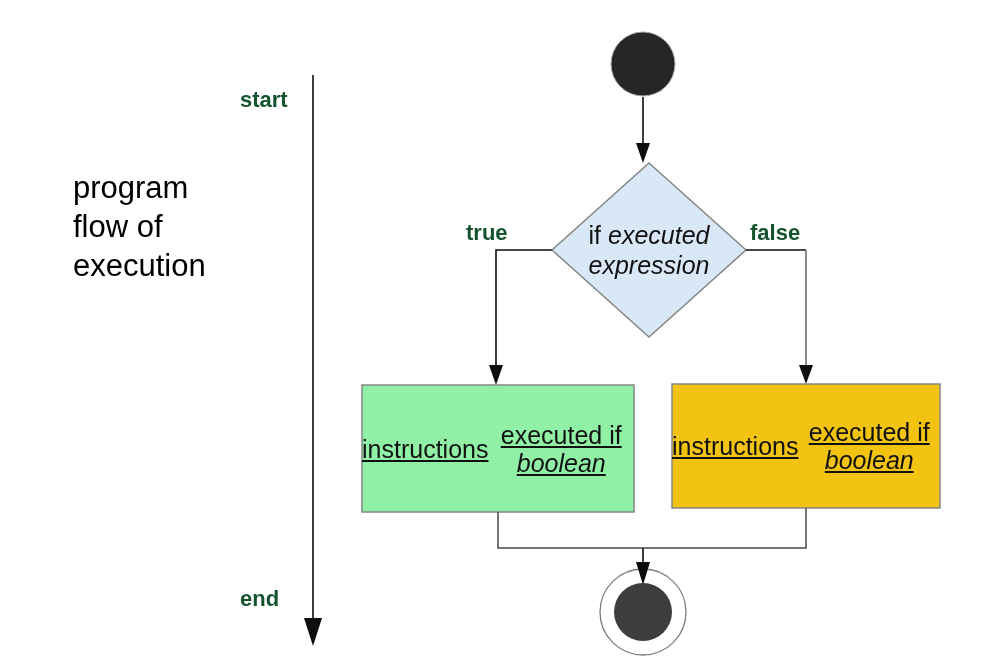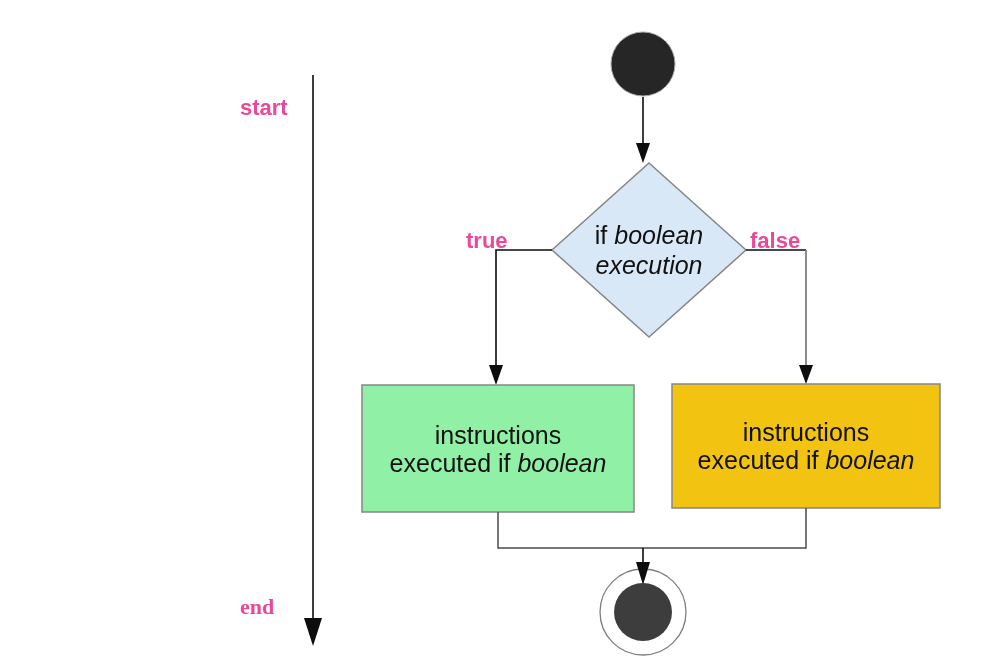--- a/index.html
+++ b/index.html
@@ -15,39 +15,39 @@
   .stage svg { position: absolute; left: 0; top: 0; }
 
   .txt { position: absolute; white-space: nowrap; }
 
   .flow-title {
     left: 73px; top: 168px; width: 160px;
     font-size: 31px; line-height: 39px;
     white-space: normal;
     color: #000000;
   }
-  .edge-label { font-size: 22px; font-weight: bold; color: #ec4899; margin-top: 8px; }
+  .edge-label { font-size: 22px; font-weight: bold; color: #14532d; }
   .lbl-start { left: 240px; top: 87px; }
-  .lbl-end   { left: 240px; top: 586px; font-family: Liberation Serif, serif; }
+  .lbl-end   { left: 240px; top: 586px; }
   .lbl-true  { left: 466px; top: 220px; }
   .lbl-false { left: 750px; top: 220px; }
 
   .node-text {
     position: absolute;
     display: flex; align-items: center; justify-content: center;
     text-align: center;
     font-size: 25px;
     color: #111111;
   }
   .decision-text {
     left: 552px; top: 163px; width: 194px; height: 174px;
     line-height: 30px;
   }
   .decision-text .inner { width: 165px; white-space: normal; }
-  .box-text { flex-direction: column; line-height: 28px; }
+  .box-text { flex-direction: row; line-height: 28px; text-decoration: underline; }
   .box-text-true  { left: 362px; top: 385px; width: 272px; height: 127px; }
   .box-text-false { left: 672px; top: 384px; width: 268px; height: 124px; }
 
   .i { font-style: italic; }
   .b { font-weight: bold; }
 
   .stroke-main  { stroke: #0d0d0d; stroke-width: 1.6; fill: none; }
   .stroke-gray  { stroke: #808080; stroke-width: 1.8; fill: none; }
   .stroke-merge { stroke: #4a4a4a; stroke-width: 1.5; fill: none; }
   .head { fill: #0d0d0d; stroke: none; }
@@ -83,28 +83,29 @@
     <rect x="672" y="384" width="268" height="124" class="shape-border" fill="#f2c411"></rect>
 
     <path d="M498,512 L498,548 L806,548 L806,508" class="stroke-merge"></path>
 
     <circle cx="643" cy="612" r="43" class="ring"></circle>
     <line x1="643" y1="548" x2="643" y2="563" class="stroke-main"></line>
     <polygon points="636,562 650,562 643,585" class="head"></polygon>
     <circle cx="643" cy="612" r="29" stroke="none" fill="#3d3d3d"></circle>
   </svg>
 
+  <div class="txt flow-title">program flow of execution</div>
   <div class="txt edge-label lbl-start">start</div>
   <div class="txt edge-label lbl-end">end</div>
   <div class="txt edge-label lbl-true">true</div>
   <div class="txt edge-label lbl-false">false</div>
 
   <div class="node-text decision-text">
     <div class="inner">
-      <span>if </span><span class="i">boolean execution</span>
+      <span>if </span><span class="i">executed expression</span>
     </div>
   </div>
 
   <div class="node-text box-text box-text-true">
     <div><span>instructions</span></div>
     <div><span>executed if </span><span class="i">boolean</span></div>
   </div>
 
   <div class="node-text box-text box-text-false">
     <div><span>instructions</span></div>

